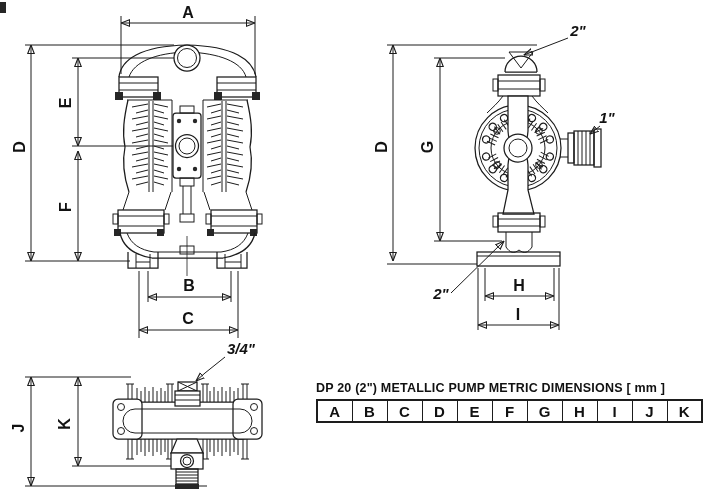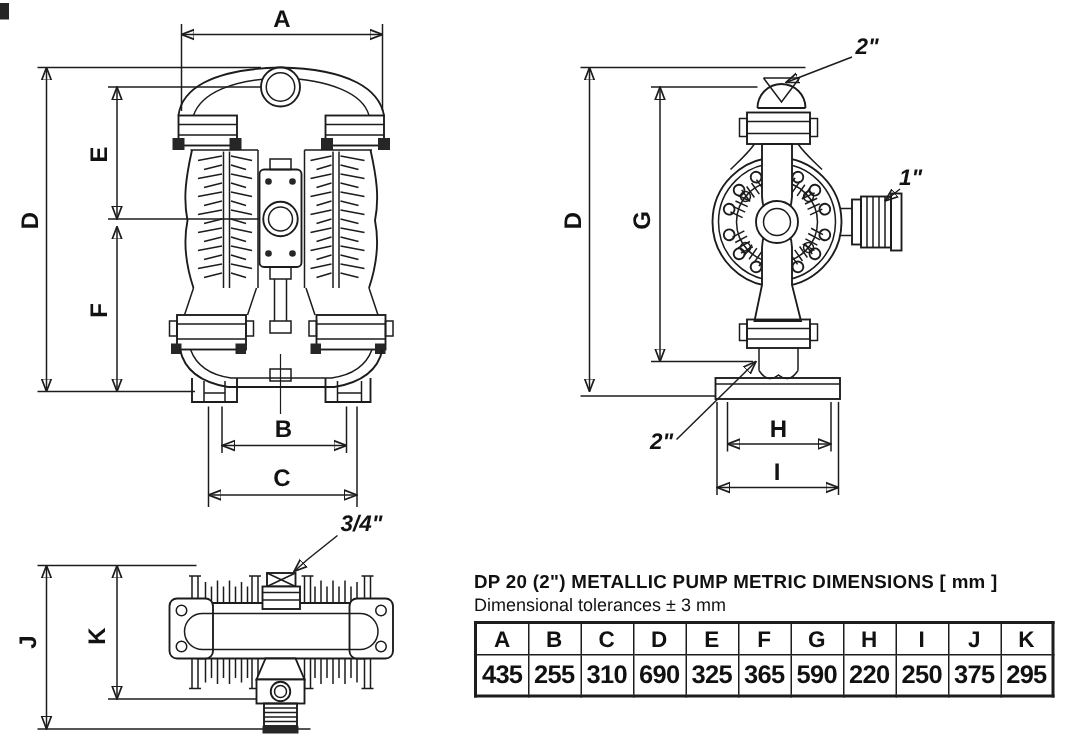--- a/index.html
+++ b/index.html
@@ -253,46 +253,32 @@
     <rect x="175" y="484" width="24" height="5" class="dark"></rect>
 
     <text class="dimtxt" transform="translate(24 428) rotate(-90)" text-anchor="middle">J</text>
     <text class="dimtxt" transform="translate(70 424) rotate(-90)" text-anchor="middle">K</text>
     <text class="porttxt" x="241" y="354" text-anchor="middle">3/4"</text>
   </g>
 </svg>
 
 <div class="tbl-wrap">
   <div class="tbl-title">DP 20 (2") METALLIC PUMP METRIC DIMENSIONS [ mm ]</div>
-  <div class="tbl-sub">Dimensional tolerances ± 3 mm</div>
   <table class="dims">
     <tbody>
           <tr class="hdr">
       <td>A</td>
       <td>B</td>
       <td>C</td>
       <td>D</td>
       <td>E</td>
       <td>F</td>
       <td>G</td>
       <td>H</td>
       <td>I</td>
       <td>J</td>
       <td>K</td>
     </tr>
-    <tr class="val">
-      <td>435</td>
-      <td>255</td>
-      <td>310</td>
-      <td>690</td>
-      <td>325</td>
-      <td>365</td>
-      <td>590</td>
-      <td>220</td>
-      <td>250</td>
-      <td>375</td>
-      <td>295</td>
-    </tr>
   </tbody>
       </table>
 </div>
 
 </div>
 
 </body></html>

